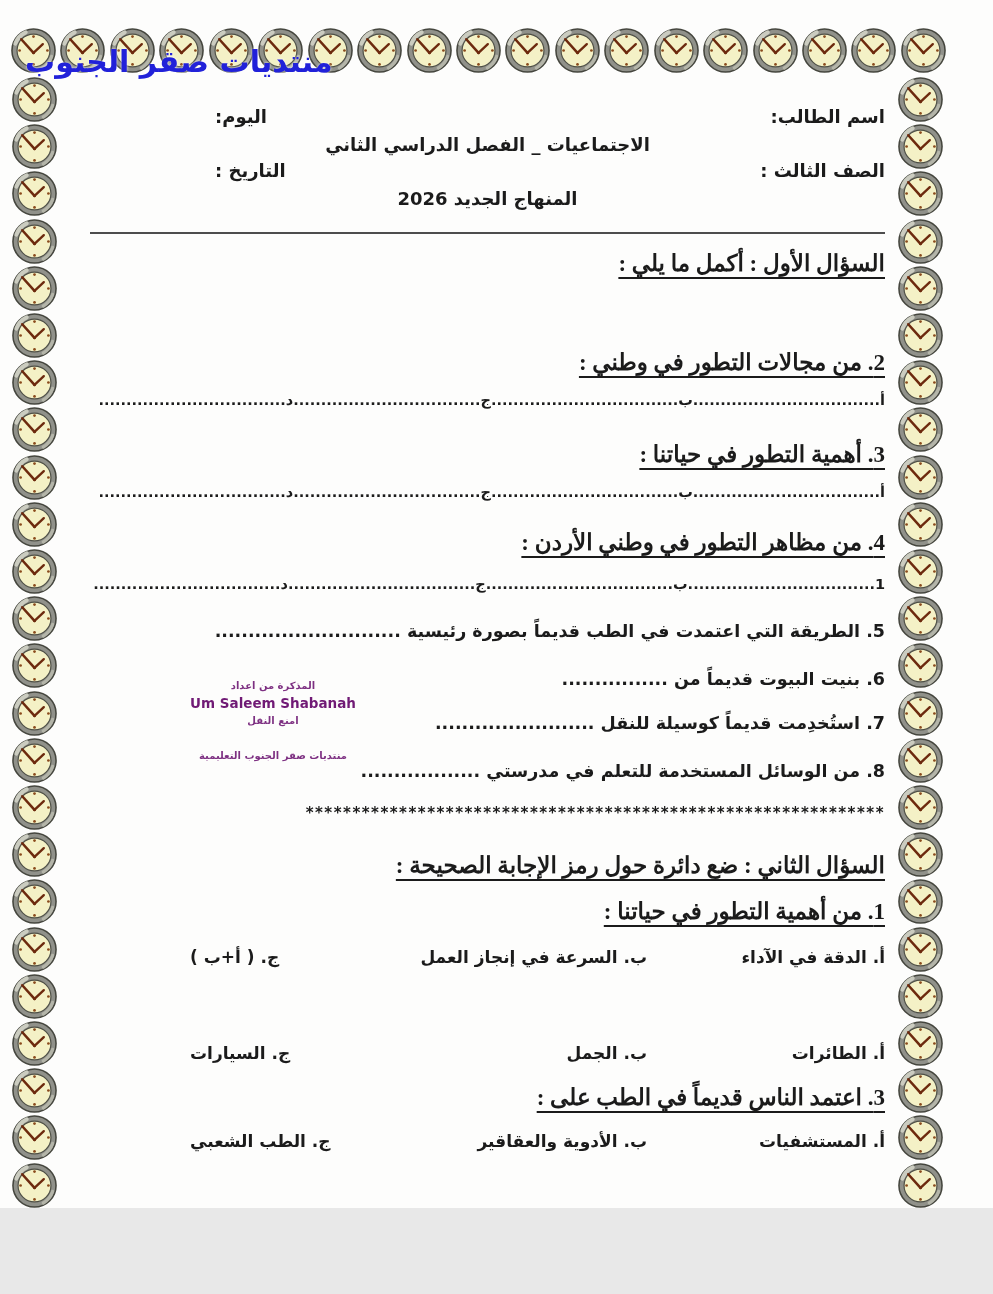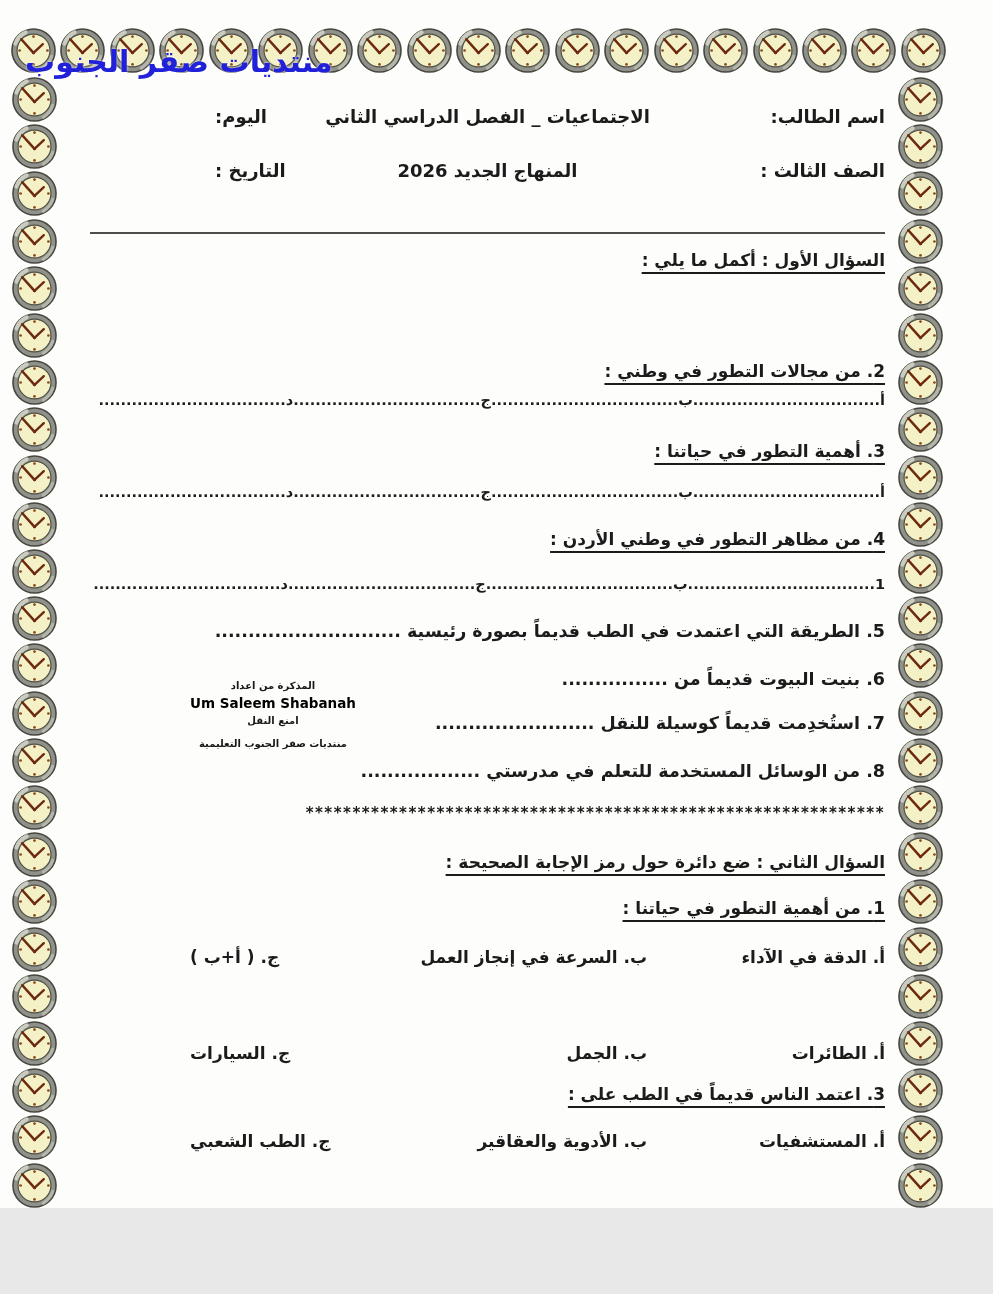--- a/index.html
+++ b/index.html
@@ -18,38 +18,38 @@
   .clock-col.right{left:897px;}
   .clock{width:47px;height:47px;flex:0 0 auto;}
   
   .wm-top{
     position:absolute;left:25px;top:44px;z-index:6;
     font-size:30px;font-weight:700;color:#2121d9;white-space:nowrap;
     text-shadow:0 0 3px rgba(255,255,255,.85);
   }
   .wm-center{
     position:absolute;left:188px;top:676px;width:170px;z-index:5;
-    text-align:center;color:#000000;direction:rtl;
+    text-align:center;color:#701a75;direction:rtl;
   }
   .wm-center .wm-small{font-size:10px;font-weight:700;margin:4px 0;opacity:.9;}
   .wm-center .wm-name{font-size:13.5px;font-weight:700;direction:ltr;margin:3px 0;}
   .footer-url{
     position:absolute;right:20px;top:1262px;z-index:6;
     font-size:12px;font-weight:700;font-style:italic;color:#737373;direction:ltr;margin-top:8px;
   }
   
   .content{position:absolute;left:90px;top:0;width:795px;height:1294px;direction:rtl;z-index:4;}
   .row{position:absolute;width:100%;white-space:nowrap;font-weight:700;}
   .row .abs{position:absolute;white-space:nowrap;}
   .hdr{font-size:18px;}
-  .hdr .c{left:50%;transform:translateX(-50%);}
+  .hdr .c{left:50%;transform:translateX(-50%);margin-top:28px;}
   .hdr .l{left:125px;}
   .hdr .r{right:0;}
   .divider{position:absolute;top:224px;left:0;width:100%;border:0;border-top:2px solid #4d4d4d;}
-  .qtitle,.qhead{font-size:17px;text-decoration:underline;text-decoration-thickness:1.5px;text-underline-offset:6px;}
+  .qtitle,.qhead{font-size:23px;text-decoration:underline;text-decoration-thickness:1.5px;text-underline-offset:6px;font-family:Liberation Serif, serif;}
   .qitem{font-size:17.5px;}
   .blanks{font-size:14.5px;letter-spacing:.5px;}
   .stars{font-size:15px;letter-spacing:1.5px;text-align:right;}
   .opts{font-size:17px;height:26px;}
   .opts .oa{right:0;}
   .opts .ob{right:238px;}
   .opts .oc{left:100px;}
 </style>
 </head>
 <body>
@@ -1396,21 +1396,21 @@
     </div>
     <div class="row hdr" style="top:160px;">
       <span class="abs r">الصف الثالث :</span>
       <span class="abs c">المنهاج الجديد   2026</span>
       <span class="abs l">التاريخ :</span>
     </div>
 
     <hr class="divider">
 
     <div class="row qtitle" style="top:250px;">السؤال الأول : أكمل ما يلي :</div>
-    <div class="row qhead" style="top:349px;margin-top:12px;">2. من مجالات التطور في وطني :</div>
+    <div class="row qhead" style="top:349px;">2. من مجالات التطور في وطني :</div>
     <div class="row blanks" style="top:392px;">أ..................................ب..................................ج..................................د..................................</div>
     <div class="row qhead" style="top:441px;">3. أهمية التطور في حياتنا :</div>
     <div class="row blanks" style="top:484px;">أ..................................ب..................................ج..................................د..................................</div>
     <div class="row qhead" style="top:529px;">4. من مظاهر التطور في وطني الأردن :</div>
     <div class="row blanks" style="top:576px;">1..................................ب..................................ج..................................د..................................</div>
     <div class="row qitem" style="top:621px;">5. الطريقة التي اعتمدت في الطب قديماً بصورة رئيسية ............................</div>
     <div class="row qitem" style="top:669px;">6. بنيت البيوت قديماً من ................</div>
     <div class="row qitem" style="top:713px;">7. استُخدِمت قديماً كوسيلة للنقل ........................</div>
     <div class="row qitem" style="top:761px;">8. من الوسائل المستخدمة للتعلم في مدرستي ..................</div>
 
@@ -1437,18 +1437,18 @@
       <span class="abs ob">ب. الأدوية والعقاقير</span>
       <span class="abs oc">ج. الطب الشعبي</span>
     </div>
 
   </div>
 
   <div class="wm-center">
     <div class="wm-small">المذكرة من اعداد</div>
     <div class="wm-name">Um Saleem Shabanah</div>
     <div class="wm-small">امنع النقل</div>
-    <div class="wm-small" style="margin-top:12px;">منتديات صقر الجنوب التعليمية</div>
+    <div class="wm-small" style="margin-top:24px;">منتديات صقر الجنوب التعليمية</div>
   </div>
 
   <div class="footer-url">www.inob-io.com</div>
 
 </div>
 
 </body></html>

